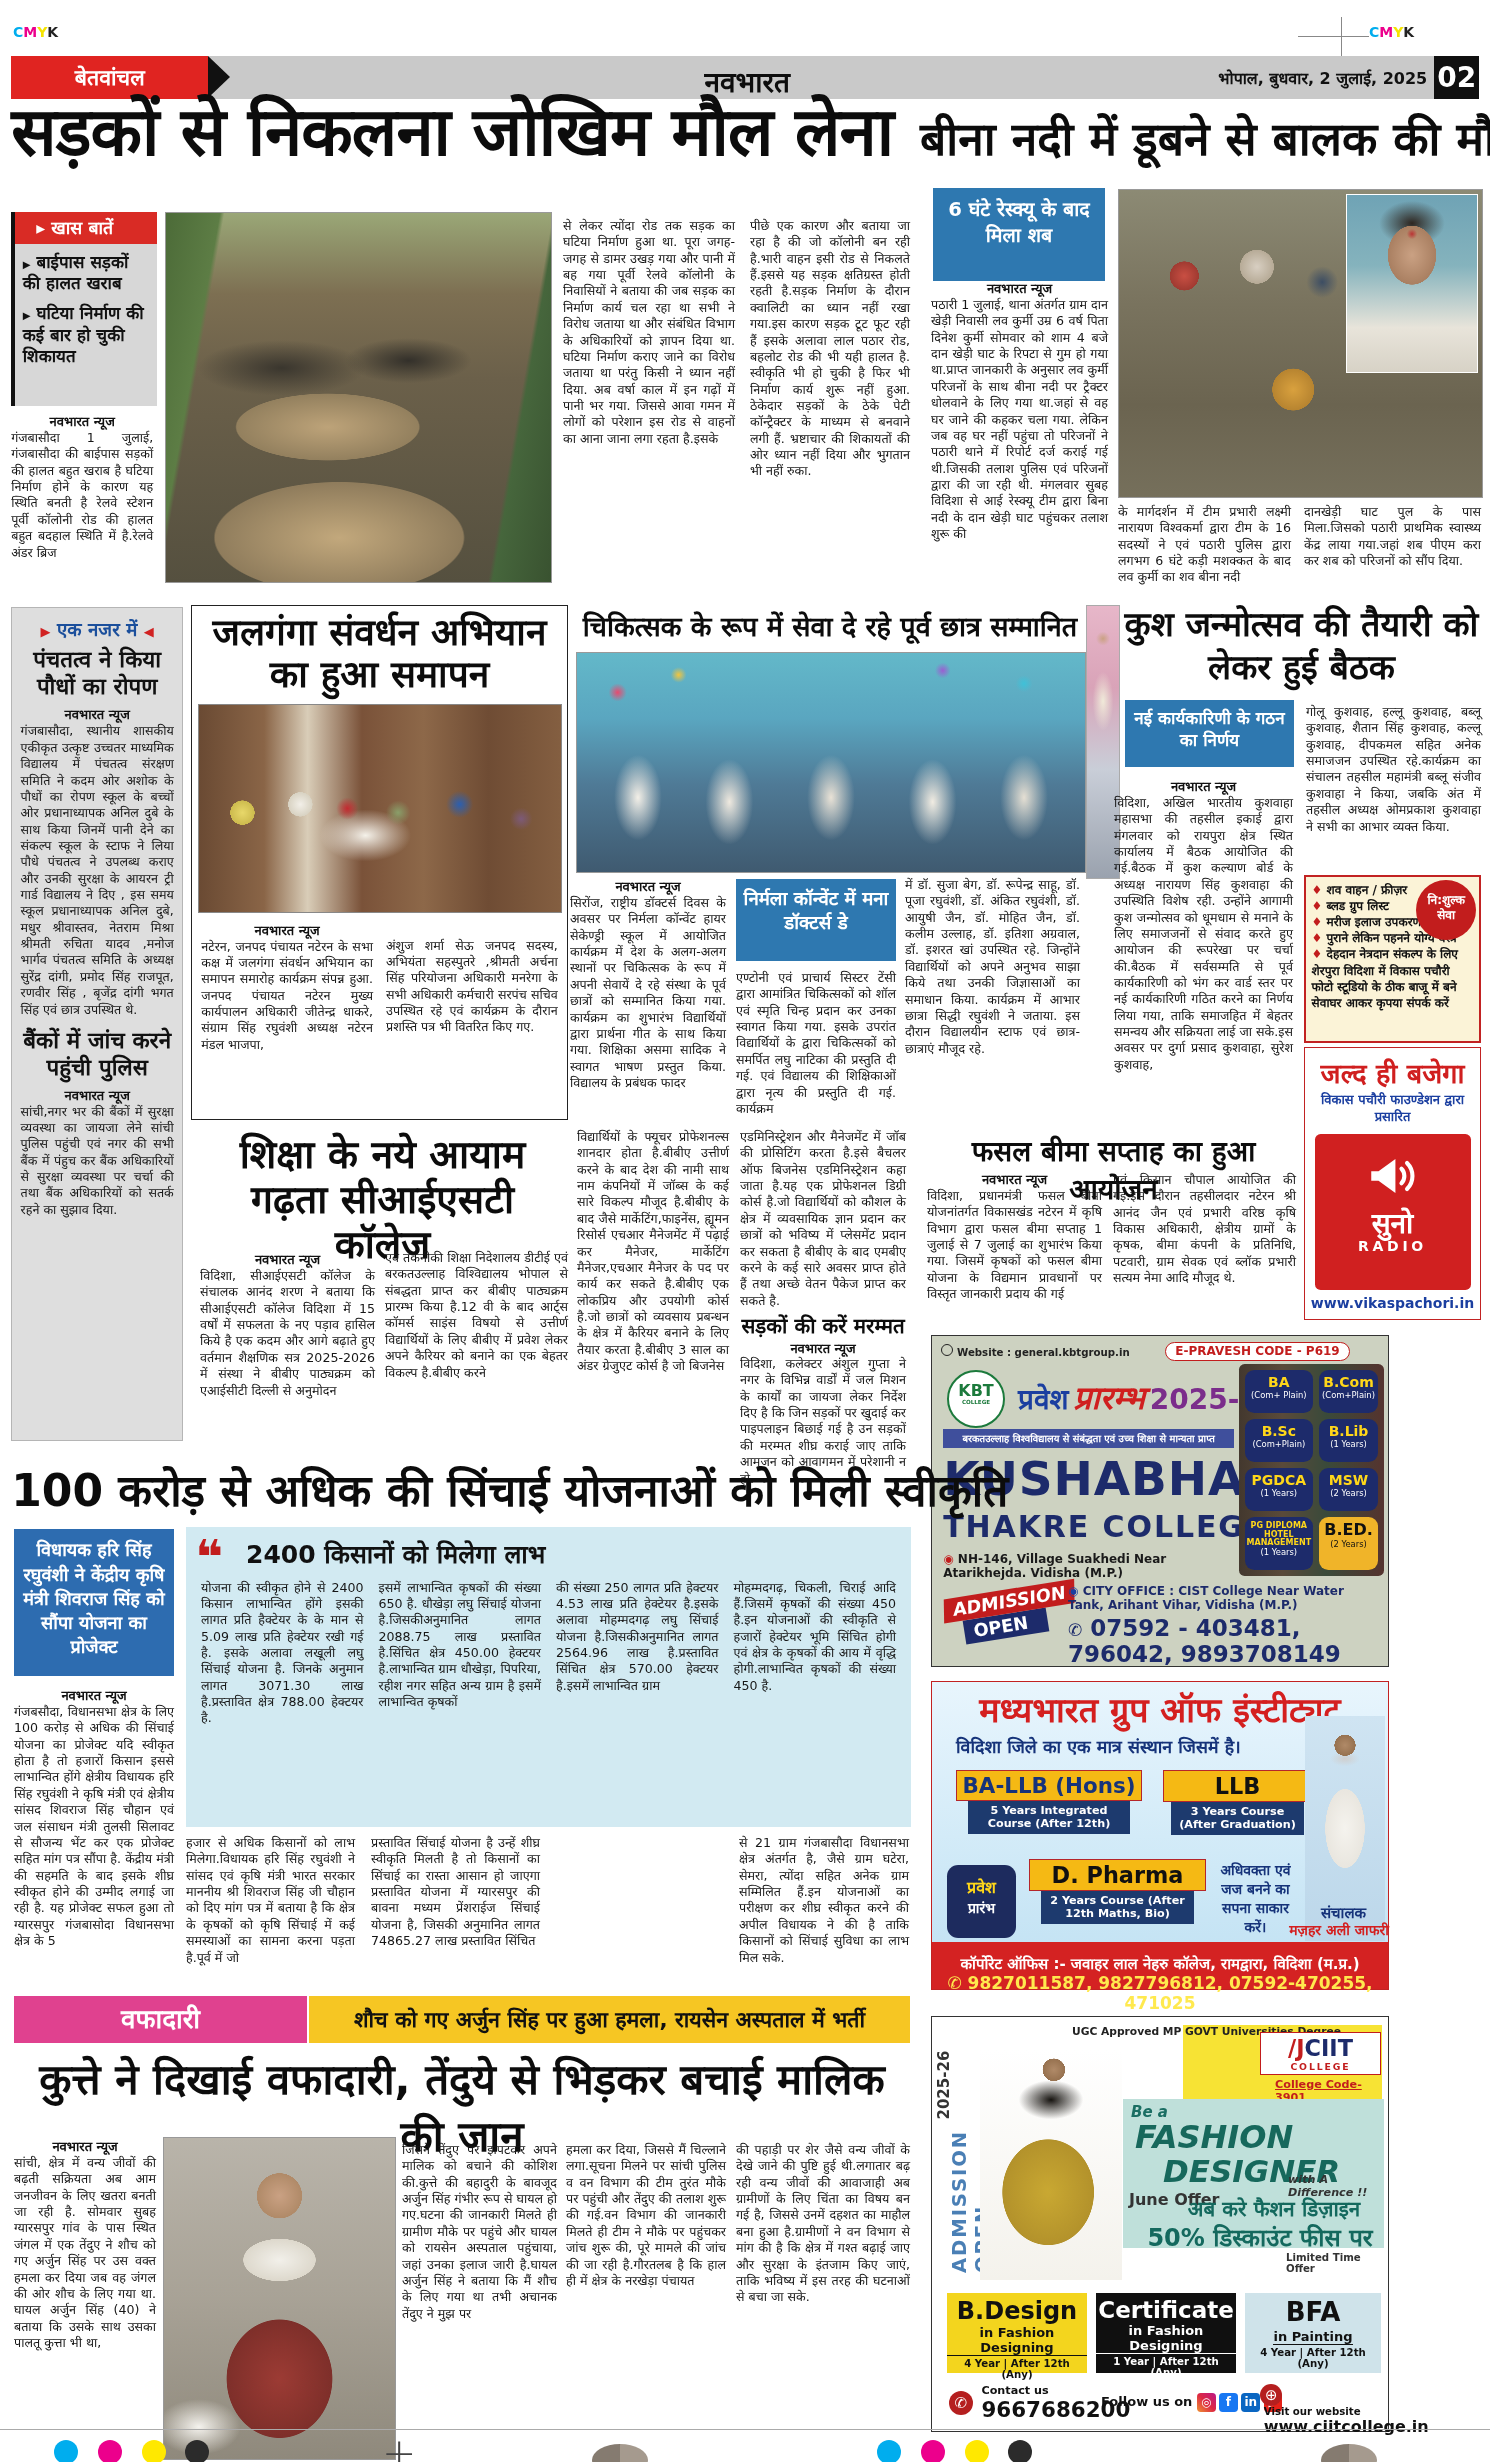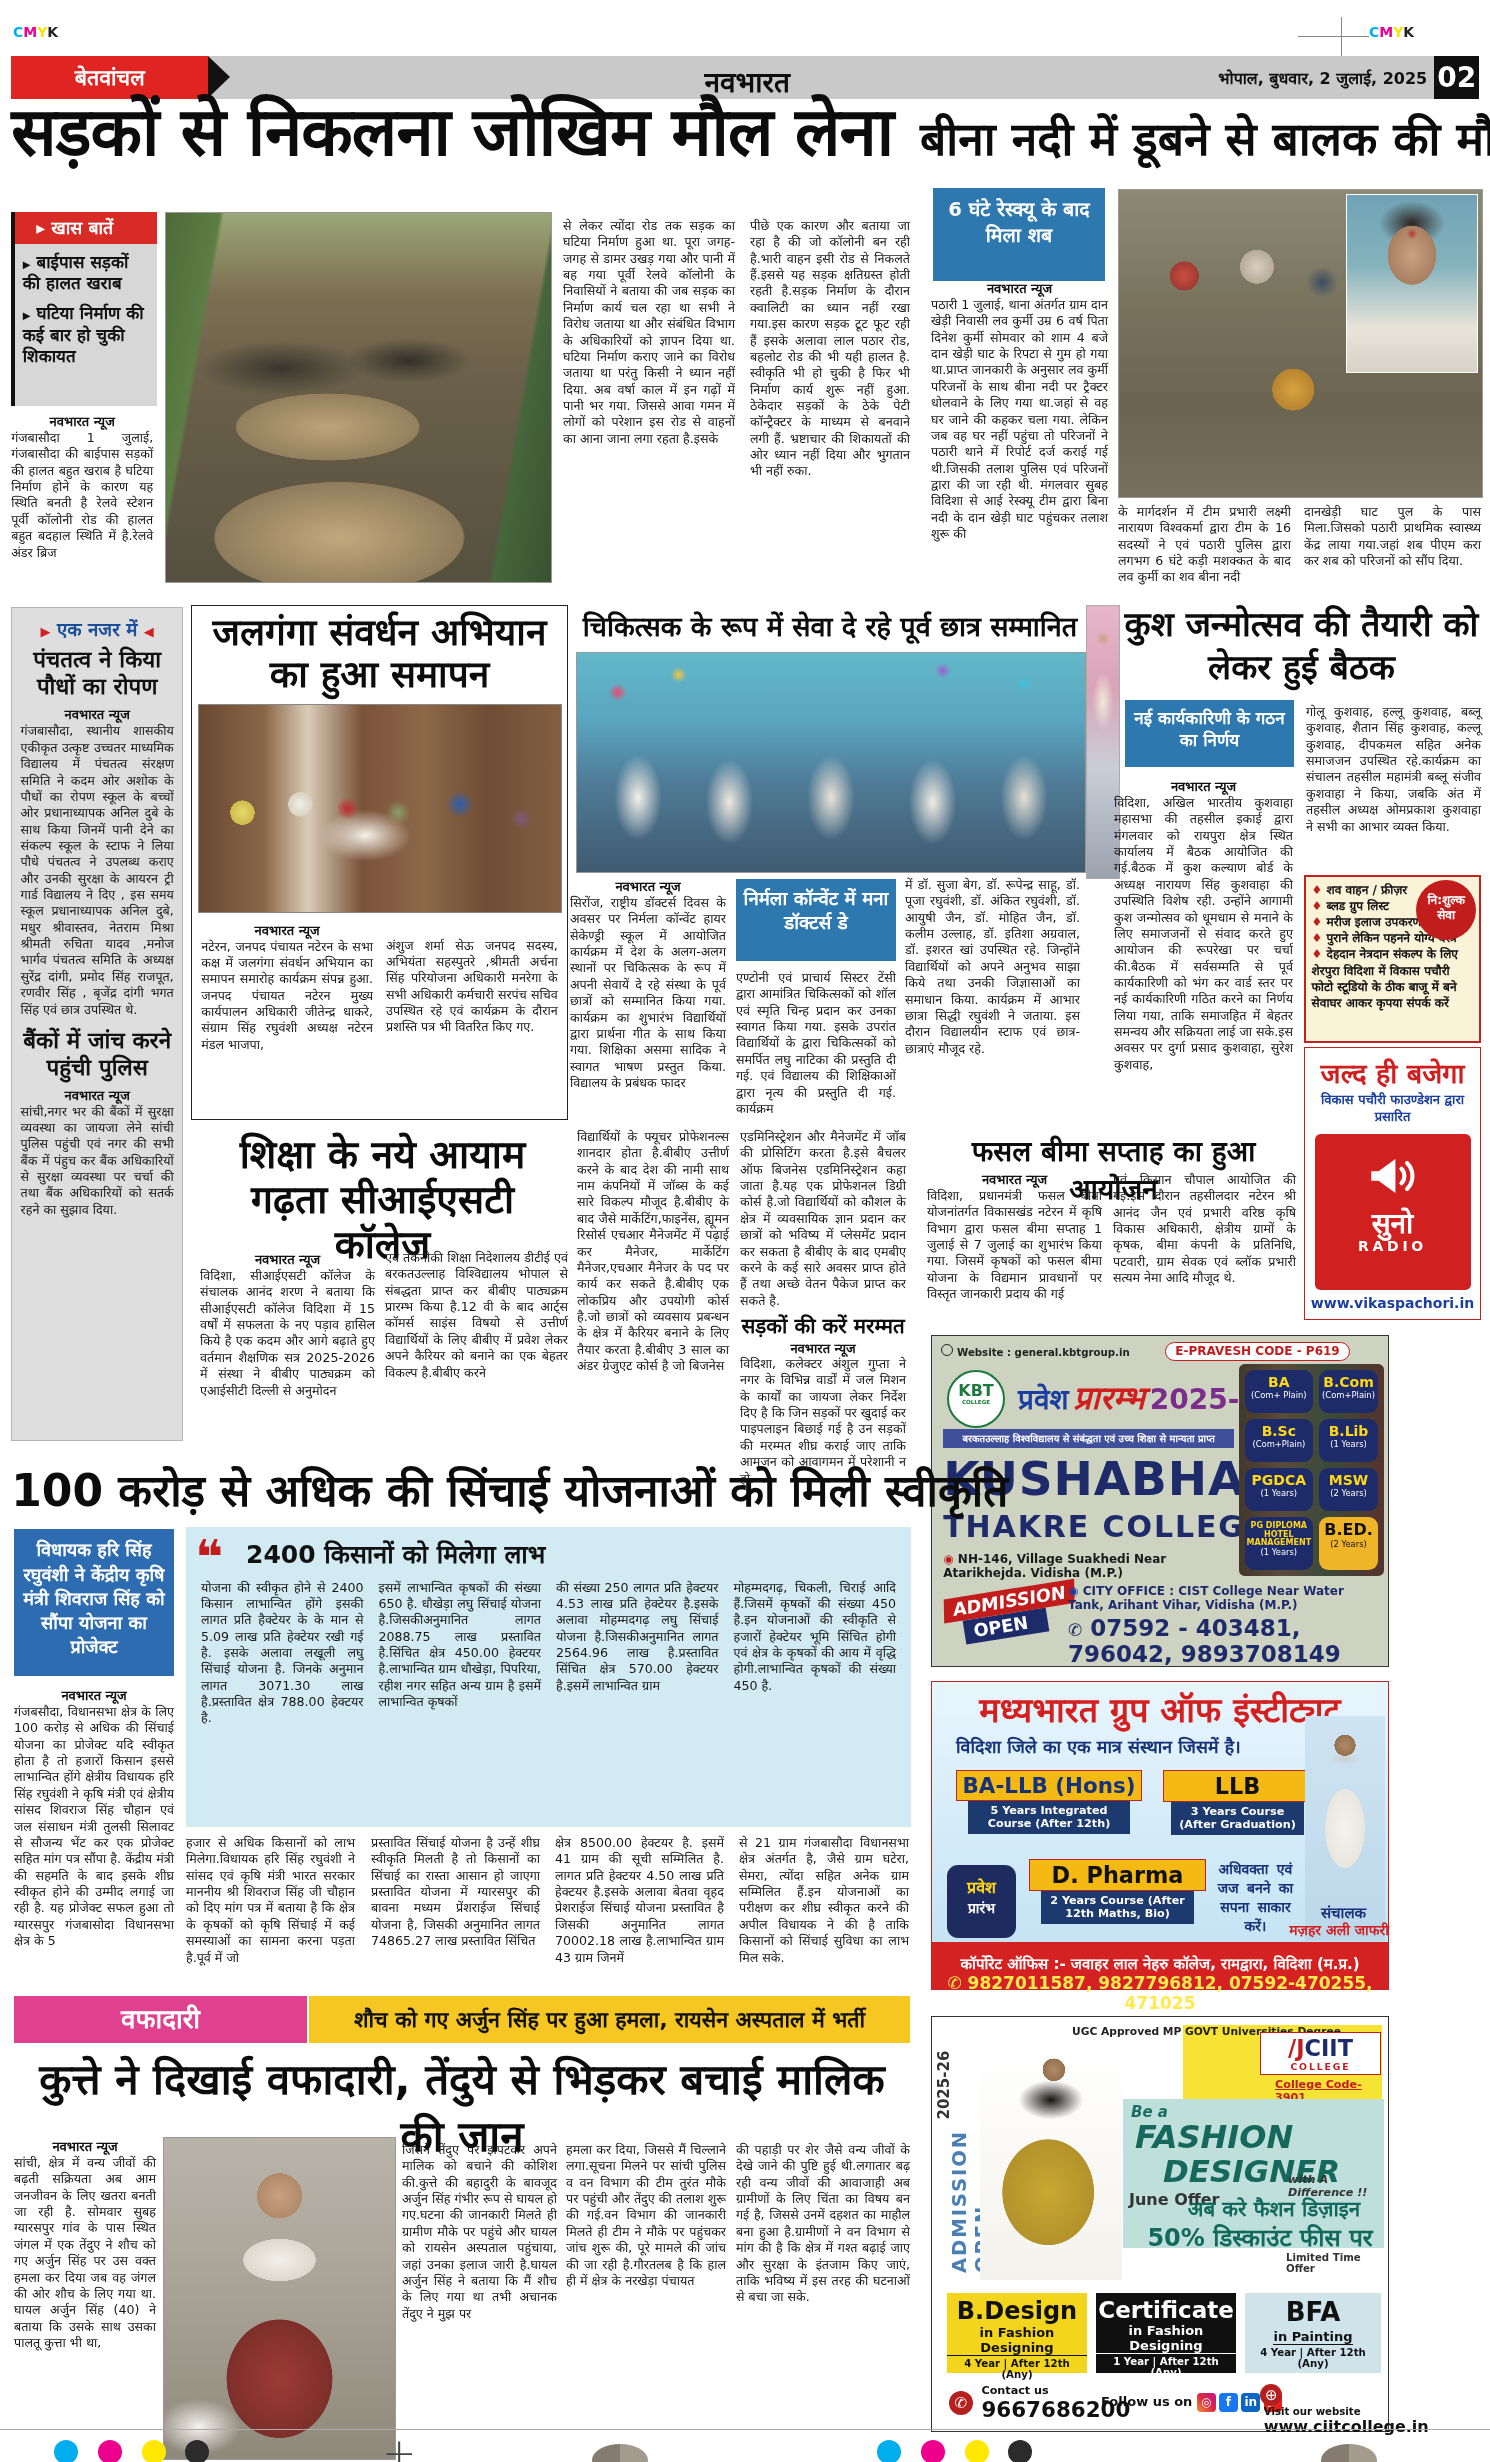--- a/index.html
+++ b/index.html
@@ -273,21 +273,20 @@
     <div style="margin-left:45px;font-size:25px;font-weight:800;">2400 किसानों को मिलेगा लाभ</div>
     <div style="display:flex;gap:15px;margin-top:9.3px;">
       <div class="col" style="width:25%;">योजना की स्वीकृत होने से 2400 किसान लाभान्वित होंगे इसकी लागत प्रति हैक्टेयर के के मान से 5.09 लाख प्रति हेक्टेयर रखी गई है. इसके अलावा लखूली लघु सिंचाई योजना है. जिनके अनुमान लागत 3071.30 लाख है.प्रस्तावित क्षेत्र 788.00 हेक्टयर है.</div>
       <div class="col" style="width:25%;">इसमें लाभान्वित कृषकों की संख्या 650 है. धौखेड़ा लघु सिंचाई योजना है.जिसकीअनुमानित लागत 2088.75 लाख प्रस्तावित है.सिंचित क्षेत्र 450.00 हेक्टयर है.लाभान्वित ग्राम धौखेड़ा, पिपरिया, रहीश नगर सहित अन्य ग्राम है इसमें लाभान्वित कृषकों</div>
       <div class="col" style="width:25%;">की संख्या 250 लागत प्रति हेक्टयर 4.53 लाख प्रति हेक्टेयर है.इसके अलावा मोहम्मदगढ़ लघु सिंचाई योजना है.जिसकीअनुमानित लागत 2564.96 लाख है.प्रस्तावित सिंचित क्षेत्र 570.00 हेक्टयर है.इसमें लाभान्वित ग्राम</div>
       <div class="col" style="width:25%;">मोहम्मदगढ़, चिकली, चिराई आदि हैं.जिसमें कृषकों की संख्या 450 है.इन योजनाओं की स्वीकृति से हजारों हेक्टेयर भूमि सिंचित होगी एवं क्षेत्र के कृषकों की आय में वृद्धि होगी.लाभान्वित कृषकों की संख्या 450 है.</div>
     </div>
   </div>
   <div class="abs col" style="left:186px;top:1835px;width:169px;height:156px;">हजार से अधिक किसानों को लाभ मिलेगा.विधायक हरि सिंह रघुवंशी ने सांसद एवं कृषि मंत्री भारत सरकार माननीय श्री शिवराज सिंह जी चौहान को दिए मांग पत्र में बताया है कि क्षेत्र के कृषकों को कृषि सिंचाई में कई समस्याओं का सामना करना पड़ता है.पूर्व में जो</div>
   <div class="abs col" style="left:371px;top:1835px;width:169px;height:156px;">प्रस्तावित सिंचाई योजना है उन्हें शीघ्र स्वीकृति मिलती है तो किसानों का सिंचाई का रास्ता आसान हो जाएगा प्रस्तावित योजना में ग्यारसपुर की बावना मध्यम प्रेंशराईज सिंचाई योजना है, जिसकी अनुमानित लागत 74865.27 लाख प्रस्तावित सिंचित</div>
-  <div class="abs col" style="left:555px;top:1835px;width:169px;height:156px;">क्षेत्र 8500.00 हेक्टयर है. इसमें 41 ग्राम की सूची सम्मिलित है. लागत प्रति हेक्टयर 4.50 लाख प्रति हेक्टयर है.इसके अलावा बेतवा वृहद प्रेशराईज सिंचाई योजना प्रस्तावित है जिसकी अनुमानित लागत 70002.18 लाख है.लाभान्वित ग्राम 43 ग्राम जिनमें</div>
   <div class="abs col" style="left:739px;top:1835px;width:170px;height:156px;">से 21 ग्राम गंजबासौदा विधानसभा क्षेत्र अंतर्गत है, जैसे ग्राम घटेरा, सेमरा, त्योंदा सहित अनेक ग्राम सम्मिलित हैं.इन योजनाओं का परीक्षण कर शीघ्र स्वीकृत करने की अपील विधायक ने की है ताकि किसानों को सिंचाई सुविधा का लाभ मिल सके.</div>
 
   <div class="abs" style="left:931px;top:1681px;width:458px;height:309px;border:1.9px solid #c22222;background:linear-gradient(180deg,#e8f5fd 0%,#cfe9f7 60%,#bfe0f2 100%);box-sizing:border-box;">
     <div class="center" style="font-size:34px;font-weight:800;color:#d41f1f;margin-top:3.7px;">मध्यभारत ग्रुप ऑफ इंस्टीट्यूट</div>
     <div style="font-size:17.7px;font-weight:800;color:#16337a;margin:1.9px 0 0 24px;">विदिशा जिले का एक मात्र संस्थान जिसमें है।</div>
     <div class="abs" style="left:24px;top:88px;width:186px;">
       <div style="background:#f5b914;border:1.9px solid #b5262a;color:#16337a;font-weight:800;font-size:21.4px;text-align:center;padding:1.9px 0;">BA-LLB (Hons)</div>
       <div style="background:#1d3a6e;color:#fff;font-size:11.2px;font-weight:bold;text-align:center;width:158px;margin:0 auto;padding:3.7px 1.9px;">5 Years Integrated Course (After 12th)</div>
     </div>
     <div class="abs" style="left:231px;top:88px;width:149px;">
@@ -295,21 +294,21 @@
       <div style="background:#1d3a6e;color:#fff;font-size:11.2px;font-weight:bold;text-align:center;width:130px;margin:0 auto;padding:3.7px 1.9px;">3 Years Course (After Graduation)</div>
     </div>
     <div class="abs" style="left:15px;top:183px;width:69px;height:73px;background:#1d2b5e;border-radius:11.2px;text-align:center;padding-top:11.2px;box-sizing:border-box;">
       <div style="color:#ffd719;font-size:16px;font-weight:800;">प्रवेश</div>
       <div style="color:#fff;font-size:14px;font-weight:800;">प्रारंभ</div>
     </div>
     <div class="abs" style="left:97px;top:177px;width:177px;">
       <div style="background:#f5b914;border:1.9px solid #b5262a;color:#111;font-weight:800;font-size:22.4px;text-align:center;padding:1.9px 0;">D. Pharma</div>
       <div style="background:#1d3a6e;color:#fff;font-size:11.2px;font-weight:bold;text-align:center;width:149px;margin:0 auto;padding:3.7px 1.9px;">2 Years Course (After 12th Maths, Bio)</div>
     </div>
-    <div class="abs center" style="left:279px;top:179px;width:89px;font-size:14px;font-weight:800;color:#16337a;line-height:1.35;font-family:Liberation Mono, monospace;">अधिवक्ता एवं जज बनने का सपना साकार करें।</div>
+    <div class="abs center" style="left:279px;top:179px;width:89px;font-size:14px;font-weight:800;color:#16337a;line-height:1.35;">अधिवक्ता एवं जज बनने का सपना साकार करें।</div>
     <div class="abs photo" style="left:373px;top:34px;width:80px;height:225px;background:
         radial-gradient(circle 15px at 50% 13%, #b08a68 0%, #96714f 70%, rgba(0,0,0,0) 71%),
         radial-gradient(ellipse 18.6px 9.3px at 50% 19%, #cfcfcf 0%, rgba(0,0,0,0) 80%),
         radial-gradient(ellipse 28px 56px at 50% 50%, #f5f3ee 0%, #e9e6df 70%, rgba(0,0,0,0) 71%),
         radial-gradient(ellipse 15px 37px at 50% 52%, #e8b73a 0%, rgba(0,0,0,0) 75%),
         linear-gradient(180deg,#cfe4f2 0%,#bcd7ea 100%);"></div>
     <div class="abs center" style="left:365px;top:220px;width:93px;font-size:15px;font-weight:800;color:#16337a;">संचालक</div>
     <div class="abs center" style="left:356px;top:238px;width:102px;font-size:14px;font-weight:800;color:#d41f1f;">मज़हर अली जाफरी</div>
     <div class="abs" style="left:0;bottom:0;width:100%;height:47px;background:#d42222;text-align:center;color:#fff;">
       <div style="font-size:15px;font-weight:800;padding-top:11px;">कॉर्पोरेट ऑफिस :- जवाहर लाल नेहरु कॉलेज, रामद्वारा, विदिशा (म.प्र.)</div>

